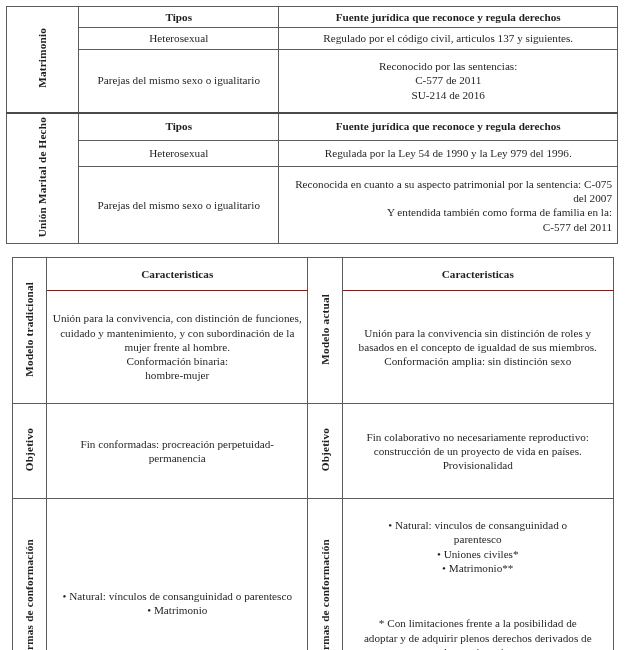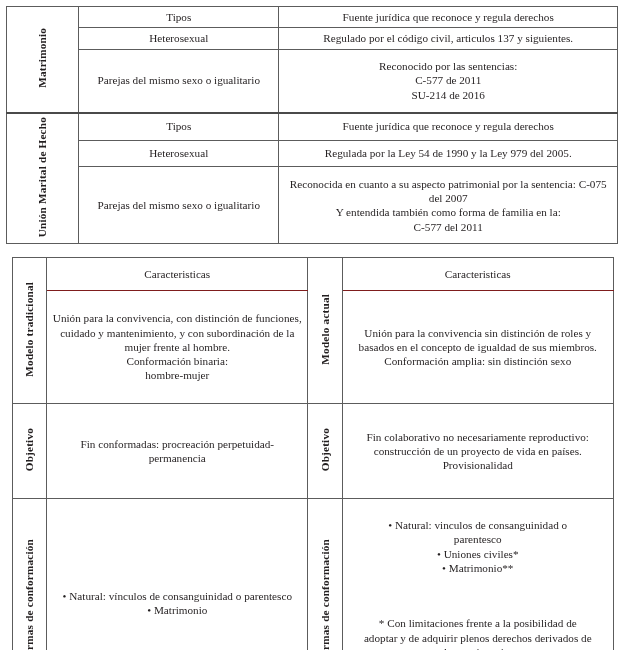--- a/index.html
+++ b/index.html
@@ -30,21 +30,21 @@
   table.doc-table td {
     border: 1px solid #5c5c5c;
     padding: 3px 5px;
     vertical-align: middle;
     text-align: center;
     font-size: 11.2px;
     line-height: 1.28;
     color: #231f20;
   }
   .hdr {
-    font-weight: normal;
+    font-weight: bold;
     font-size: 11.6px;
   }
   .rot {
     font-weight: bold;
     font-size: 11.6px;
     letter-spacing: 0.2px;
     white-space: nowrap;
   }
   .rot-inner {
     writing-mode: vertical-rl;
@@ -126,25 +126,25 @@
 
       <tr>
         <td rowspan="3" class="rot rot-multi sec-top">
           <span class="rot-inner">Unión Marital de Hecho</span>
         </td>
         <td class="hdr sec-top">Tipos</td>
         <td class="hdr sec-top">Fuente jurídica que reconoce y regula derechos</td>
       </tr>
       <tr>
         <td>Heterosexual</td>
-        <td>Regulada por la Ley 54 de 1990 y la Ley 979 del 2005.</td>
+        <td>Regulada por la Ley 54 de 1990 y la Ley 979 del 1996.</td>
       </tr>
       <tr>
         <td style="height:70px">Parejas del mismo sexo o igualitario</td>
-        <td style="white-space: pre-line;">Reconocida en cuanto a su aspecto patrimonial por la sentencia: C-075 del 2007
+        <td style="white-space: pre-line; text-align: right;">Reconocida en cuanto a su aspecto patrimonial por la sentencia: C-075 del 2007
 Y entendida también como forma de familia en la:
 C-577 del 2011</td>
       </tr>
     </tbody>
   </table>
 
   <table class="doc-table" id="table-models">
     <colgroup>
       <col class="c-lab1">
         <col class="c-txt1">

